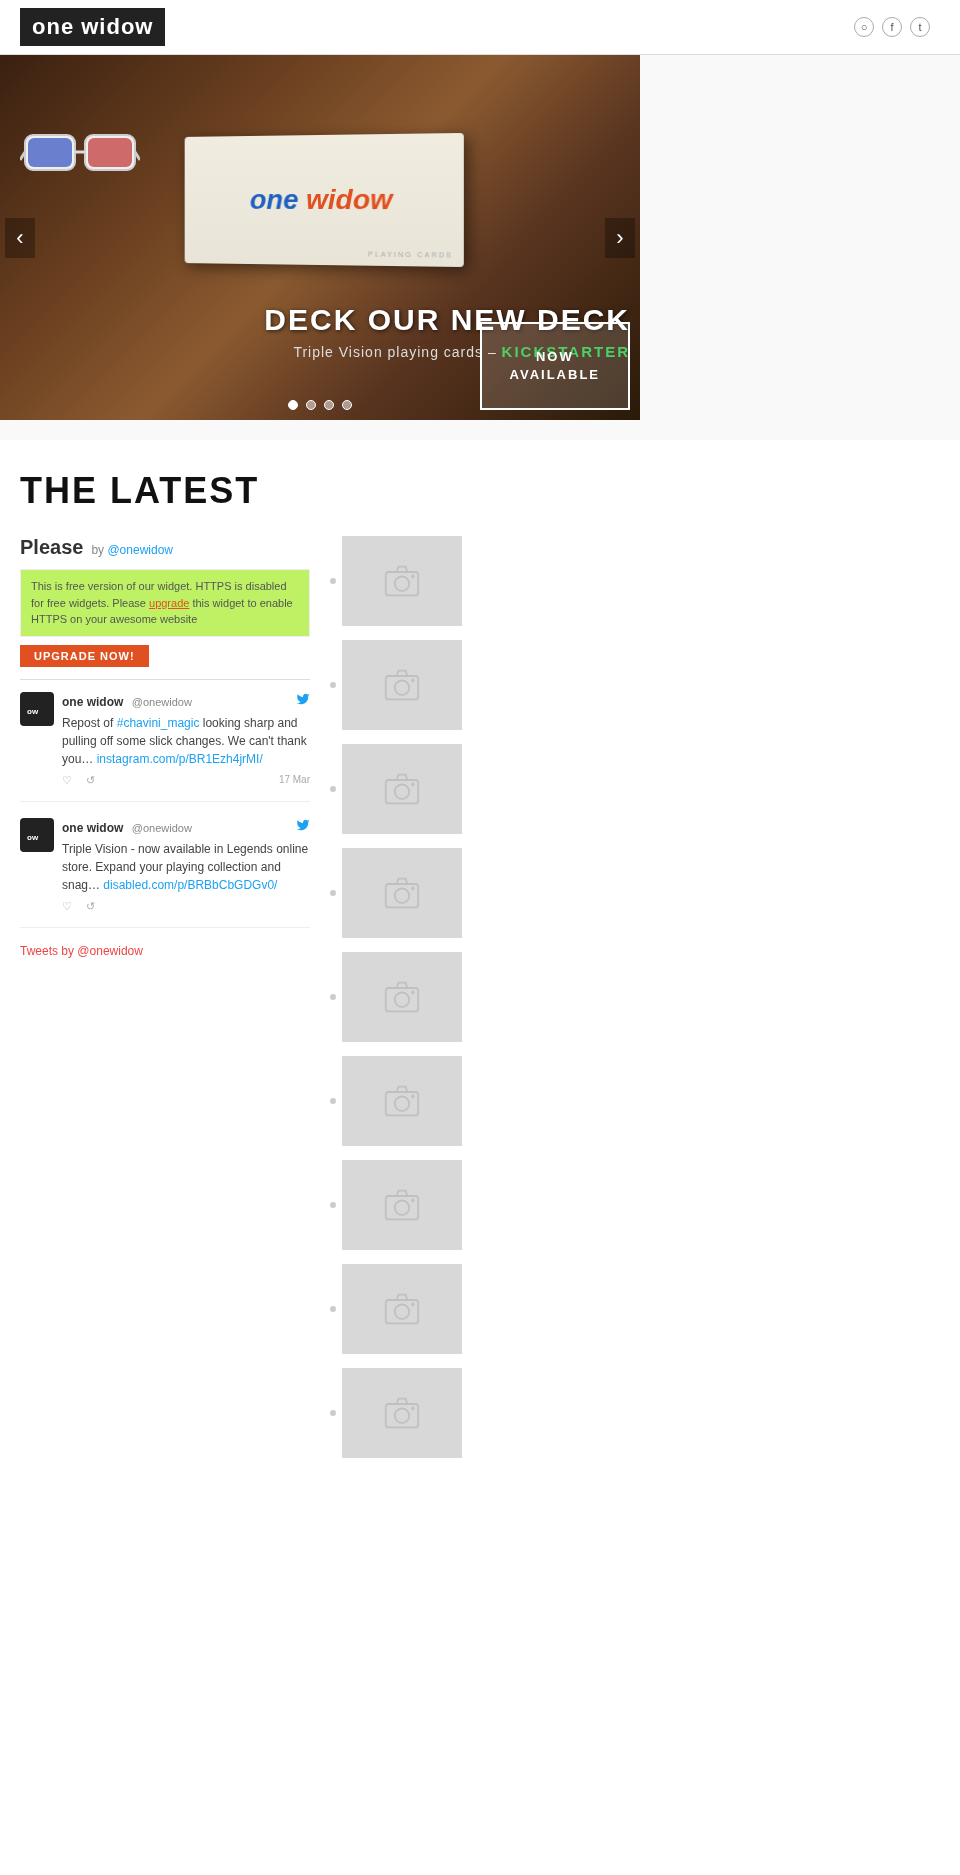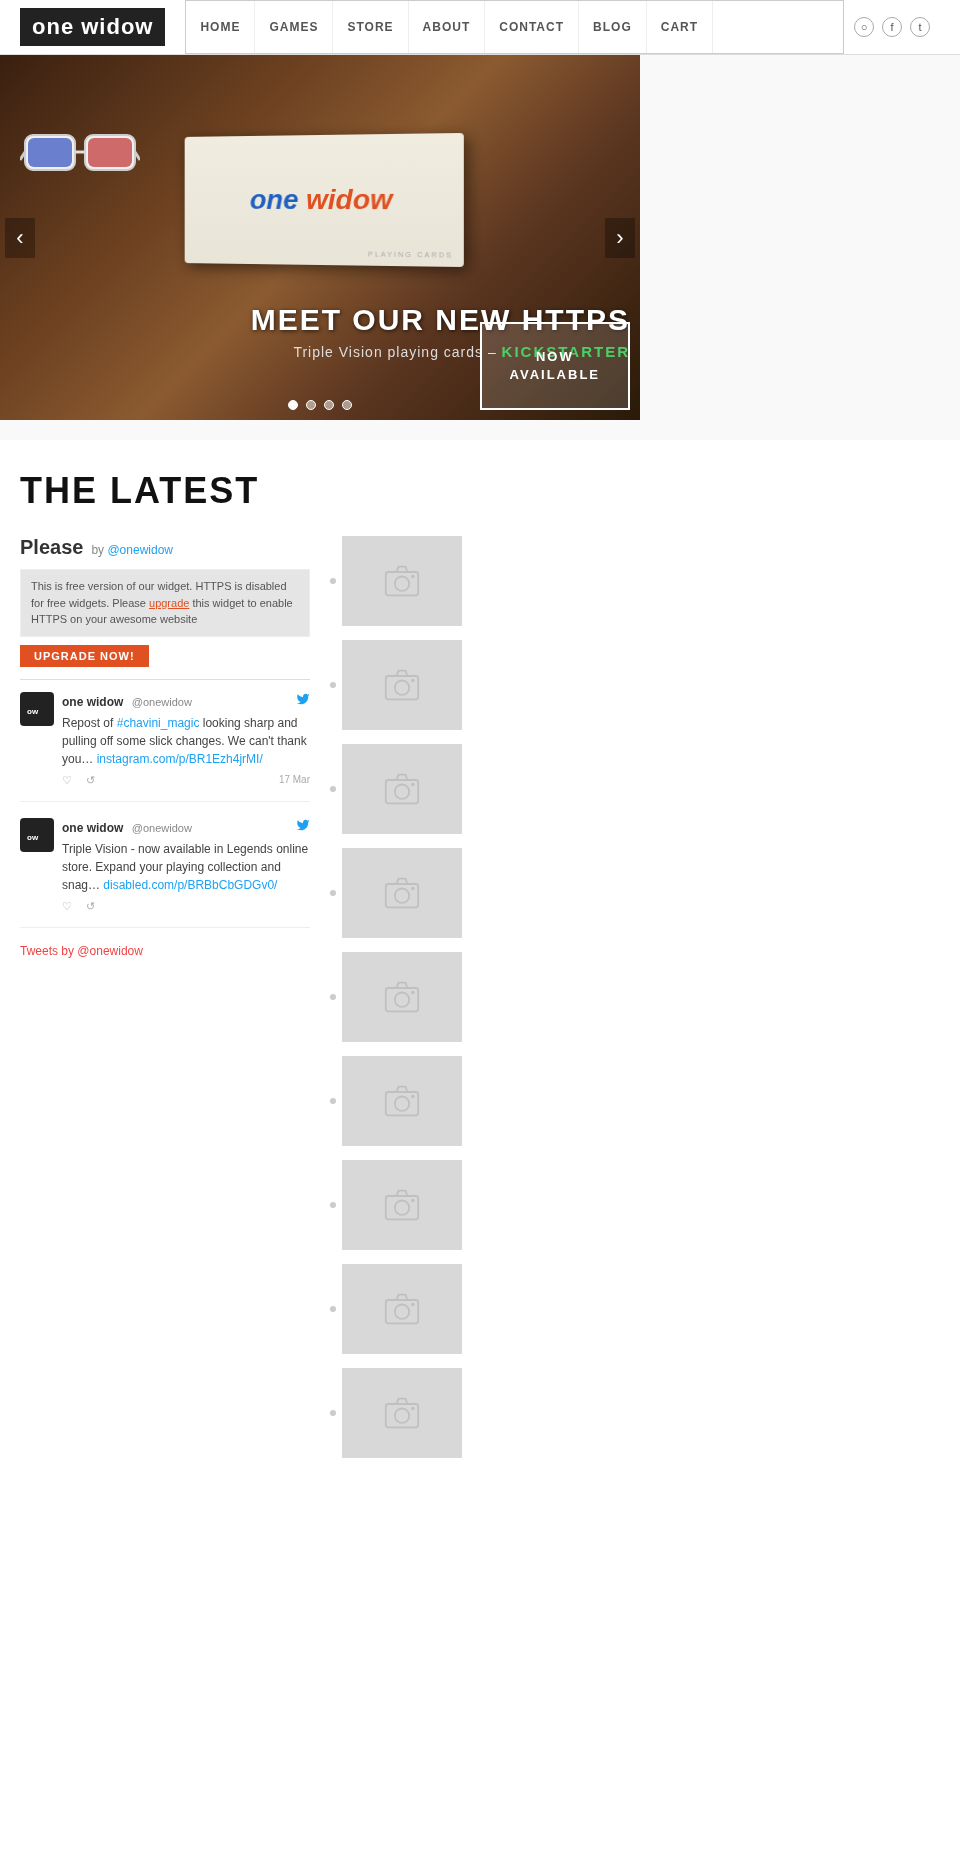--- a/index.html
+++ b/index.html
@@ -229,21 +229,21 @@
     }
     .tweets-by {
       font-size: 12px;
       color: #888;
     }
     .tweets-by a {
       color: #1da1f2;
       text-decoration: none;
     }
     .widget-notice {
-      background: #e5e5e5;
+      background: #bef264;
       border: 1px solid #eee;
       padding: 8px 10px;
       font-size: 11px;
       color: #555;
       line-height: 1.5;
       margin-bottom: 8px;
     }
     .widget-notice a { color: #e05020; text-decoration: underline; }
     .upgrade-btn {
       background: #e05020;
@@ -367,29 +367,20 @@
       padding-bottom: 20px;
     }
   </style>
 </head>
 <body>
 
 <div class="page-wrapper">
 
   <header>
     <div class="logo">one widow</div>
-    <nav>
-      <a href="#">HOME</a>
-      <a href="#">GAMES</a>
-      <a href="#">STORE</a>
-      <a href="#">ABOUT</a>
-      <a href="#">CONTACT</a>
-      <a href="#">BLOG</a>
-      <a href="#">CART</a>
-    </nav>
     <div class="nav-social">
       <div class="social-icon">○</div>
       <div class="social-icon">f</div>
       <div class="social-icon">t</div>
     </div>
   </header>
 
   <div class="hero-wrapper">
     <div class="hero">
       <div class="hero-image">
@@ -408,21 +399,21 @@
           <div>
             <div class="card-box-text">
               <span class="one">one</span>
               <span class="widow">widow</span>
             </div>
             <div class="card-box-subtext">PLAYING CARDS</div>
           </div>
         </div>
 
         <div class="hero-overlay-text">
-          <h2>MEET OUR NEW HTTPS</h2>
+          <h2>DECK OUR NEW DECK</h2>
           <p>
             <span>Triple Vision playing cards –</span>
             <span class="kickstarter">KICKSTARTER</span>
           </p>
         </div>
 
         <button class="hero-cta">
           <span>NOW</span><br>
           <span>AVAILABLE</span>
         </button>

